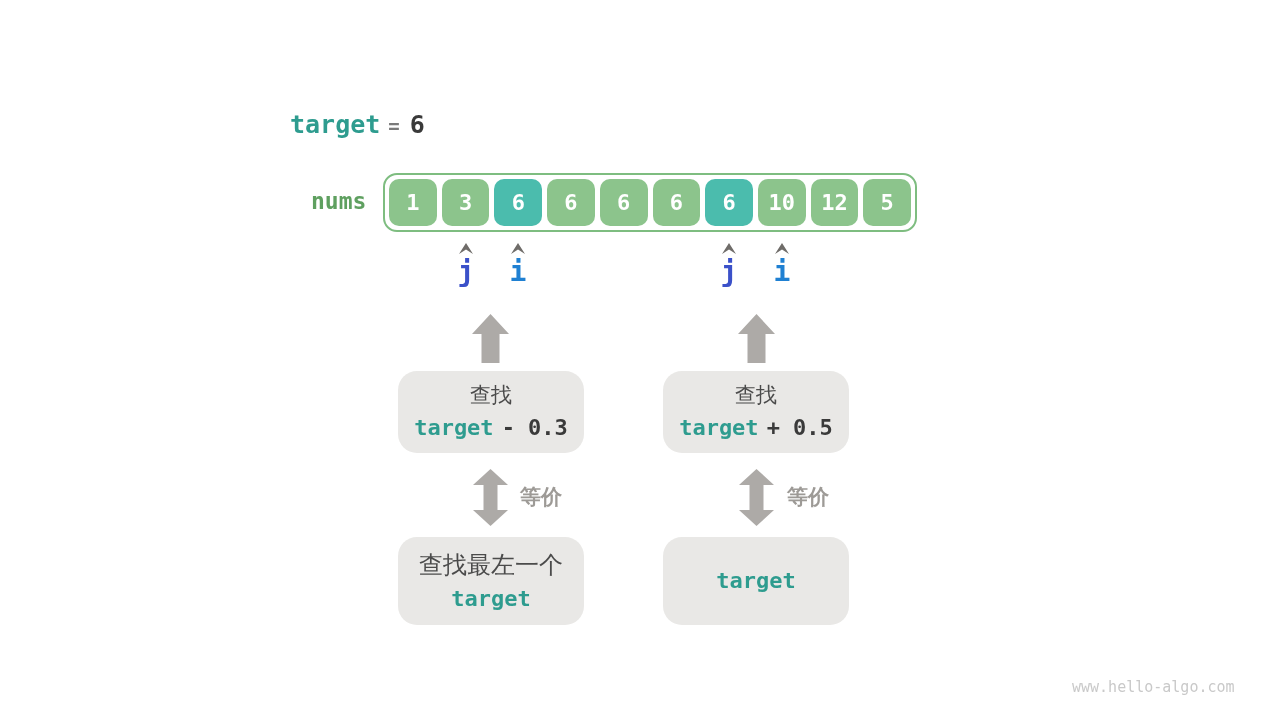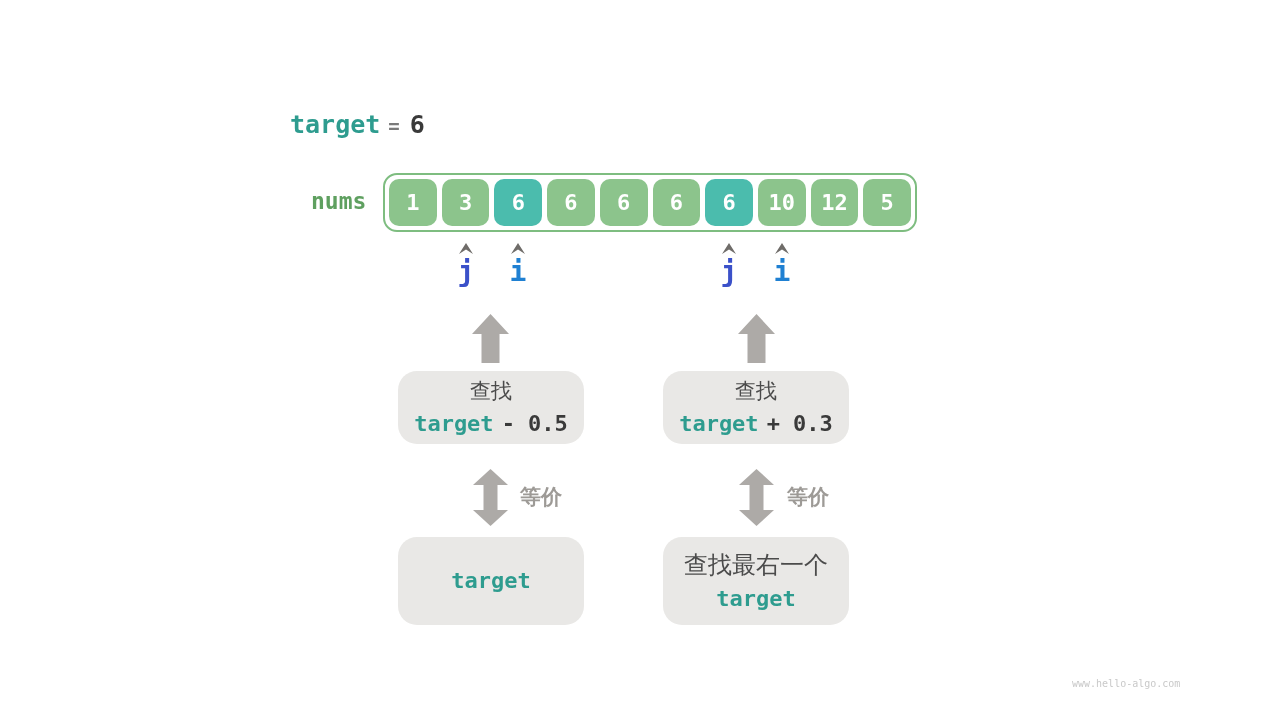--- a/index.html
+++ b/index.html
@@ -43,40 +43,40 @@
 
   
   .up-arrow{top:314px;}
   .pos-arrow-left{left:472px;} .pos-arrow-right{left:738px;}
   .arrow-fill{fill:var(--arrow-gray);}
 
   
   .box{width:186px;box-sizing:border-box;background:var(--box-bg);border-radius:19px;
     display:flex;flex-direction:column;align-items:center;justify-content:center;
     text-align:center;}
-  .search-box{top:371px;height:73px;gap:4px;}
+  .search-box{top:371px;height:82px;gap:4px;}
   .result-box{top:537px;height:88px;gap:5px;}
   .pos-col-left{left:398px;} .pos-col-right{left:663px;}
   .box .cjk-sm{font-size:21px;color:var(--box-text);line-height:28px;}
   .box .cjk-lg{font-size:24px;color:var(--box-text);line-height:30px;}
   .expr{font-family:"DejaVu Sans Mono","Liberation Mono",monospace;
     font-weight:bold;font-size:22px;line-height:30px;}
   .expr .expr-var{color:var(--teal-text);}
   .expr .expr-op{color:var(--dark-text);margin-left:8px;}
   .result-target{font-family:"DejaVu Sans Mono","Liberation Mono",monospace;
     font-weight:bold;font-size:22px;line-height:28px;color:var(--teal-text);}
 
   
   .equiv-arrow{top:469px;}
   .pos-eq-left{left:473px;} .pos-eq-right{left:739px;}
   .equiv-label{top:482px;font-weight:bold;font-size:21px;color:var(--equiv-text);line-height:30px;}
   .pos-eqlbl-left{left:520px;} .pos-eqlbl-right{left:787px;}
 
   
-  .watermark{left:1072px;top:678px;font-size:10px;color:var(--watermark);
+  .watermark{left:1072px;top:678px;font-size:15px;color:var(--watermark);
     font-family:"DejaVu Sans Mono","Liberation Mono",monospace;}
 </style>
 </head>
 <body>
 
 <div class="abs header">
   <span class="var">target</span>
   <span class="eq">=</span>
   <span class="val">6</span>
 </div>
@@ -124,39 +124,39 @@
 <svg class="abs up-arrow pos-arrow-left" width="37" height="49" viewBox="0 0 37 49">
   <polygon class="arrow-fill" points="18.5,0 37,20 27.5,20 27.5,49 9.5,49 9.5,20 0,20"></polygon>
 </svg>
 <svg class="abs up-arrow pos-arrow-right" width="37" height="49" viewBox="0 0 37 49">
   <polygon class="arrow-fill" points="18.5,0 37,20 27.5,20 27.5,49 9.5,49 9.5,20 0,20"></polygon>
 </svg>
 
 <div class="abs box search-box pos-col-left">
   <div class="cjk-sm">查找</div>
   <div class="expr">
-    <span class="expr-var">target</span><span class="expr-op">- 0.5</span>
+    <span class="expr-var">target</span><span class="expr-op">- 0.3</span>
   </div>
 </div>
 <svg class="abs equiv-arrow pos-eq-left" width="35" height="57" viewBox="0 0 35 57">
   <polygon class="arrow-fill" points="17.5,0 35,16 24.5,16 24.5,41 35,41 17.5,57 0,41 10.5,41 10.5,16 0,16"></polygon>
 </svg>
 <div class="abs equiv-label pos-eqlbl-left">等价</div>
 <div class="abs box result-box pos-col-left">
+  <div class="cjk-lg">查找最左一个</div>
   <div class="result-target">target</div>
 </div>
 
 <div class="abs box search-box pos-col-right">
   <div class="cjk-sm">查找</div>
   <div class="expr">
-    <span class="expr-var">target</span><span class="expr-op">+ 0.3</span>
+    <span class="expr-var">target</span><span class="expr-op">+ 0.5</span>
   </div>
 </div>
 <svg class="abs equiv-arrow pos-eq-right" width="35" height="57" viewBox="0 0 35 57">
   <polygon class="arrow-fill" points="17.5,0 35,16 24.5,16 24.5,41 35,41 17.5,57 0,41 10.5,41 10.5,16 0,16"></polygon>
 </svg>
 <div class="abs equiv-label pos-eqlbl-right">等价</div>
 <div class="abs box result-box pos-col-right">
-  <div class="cjk-lg">查找最右一个</div>
   <div class="result-target">target</div>
 </div>
 
 <div class="abs watermark">www.hello-algo.com</div>
 
 </body></html>

